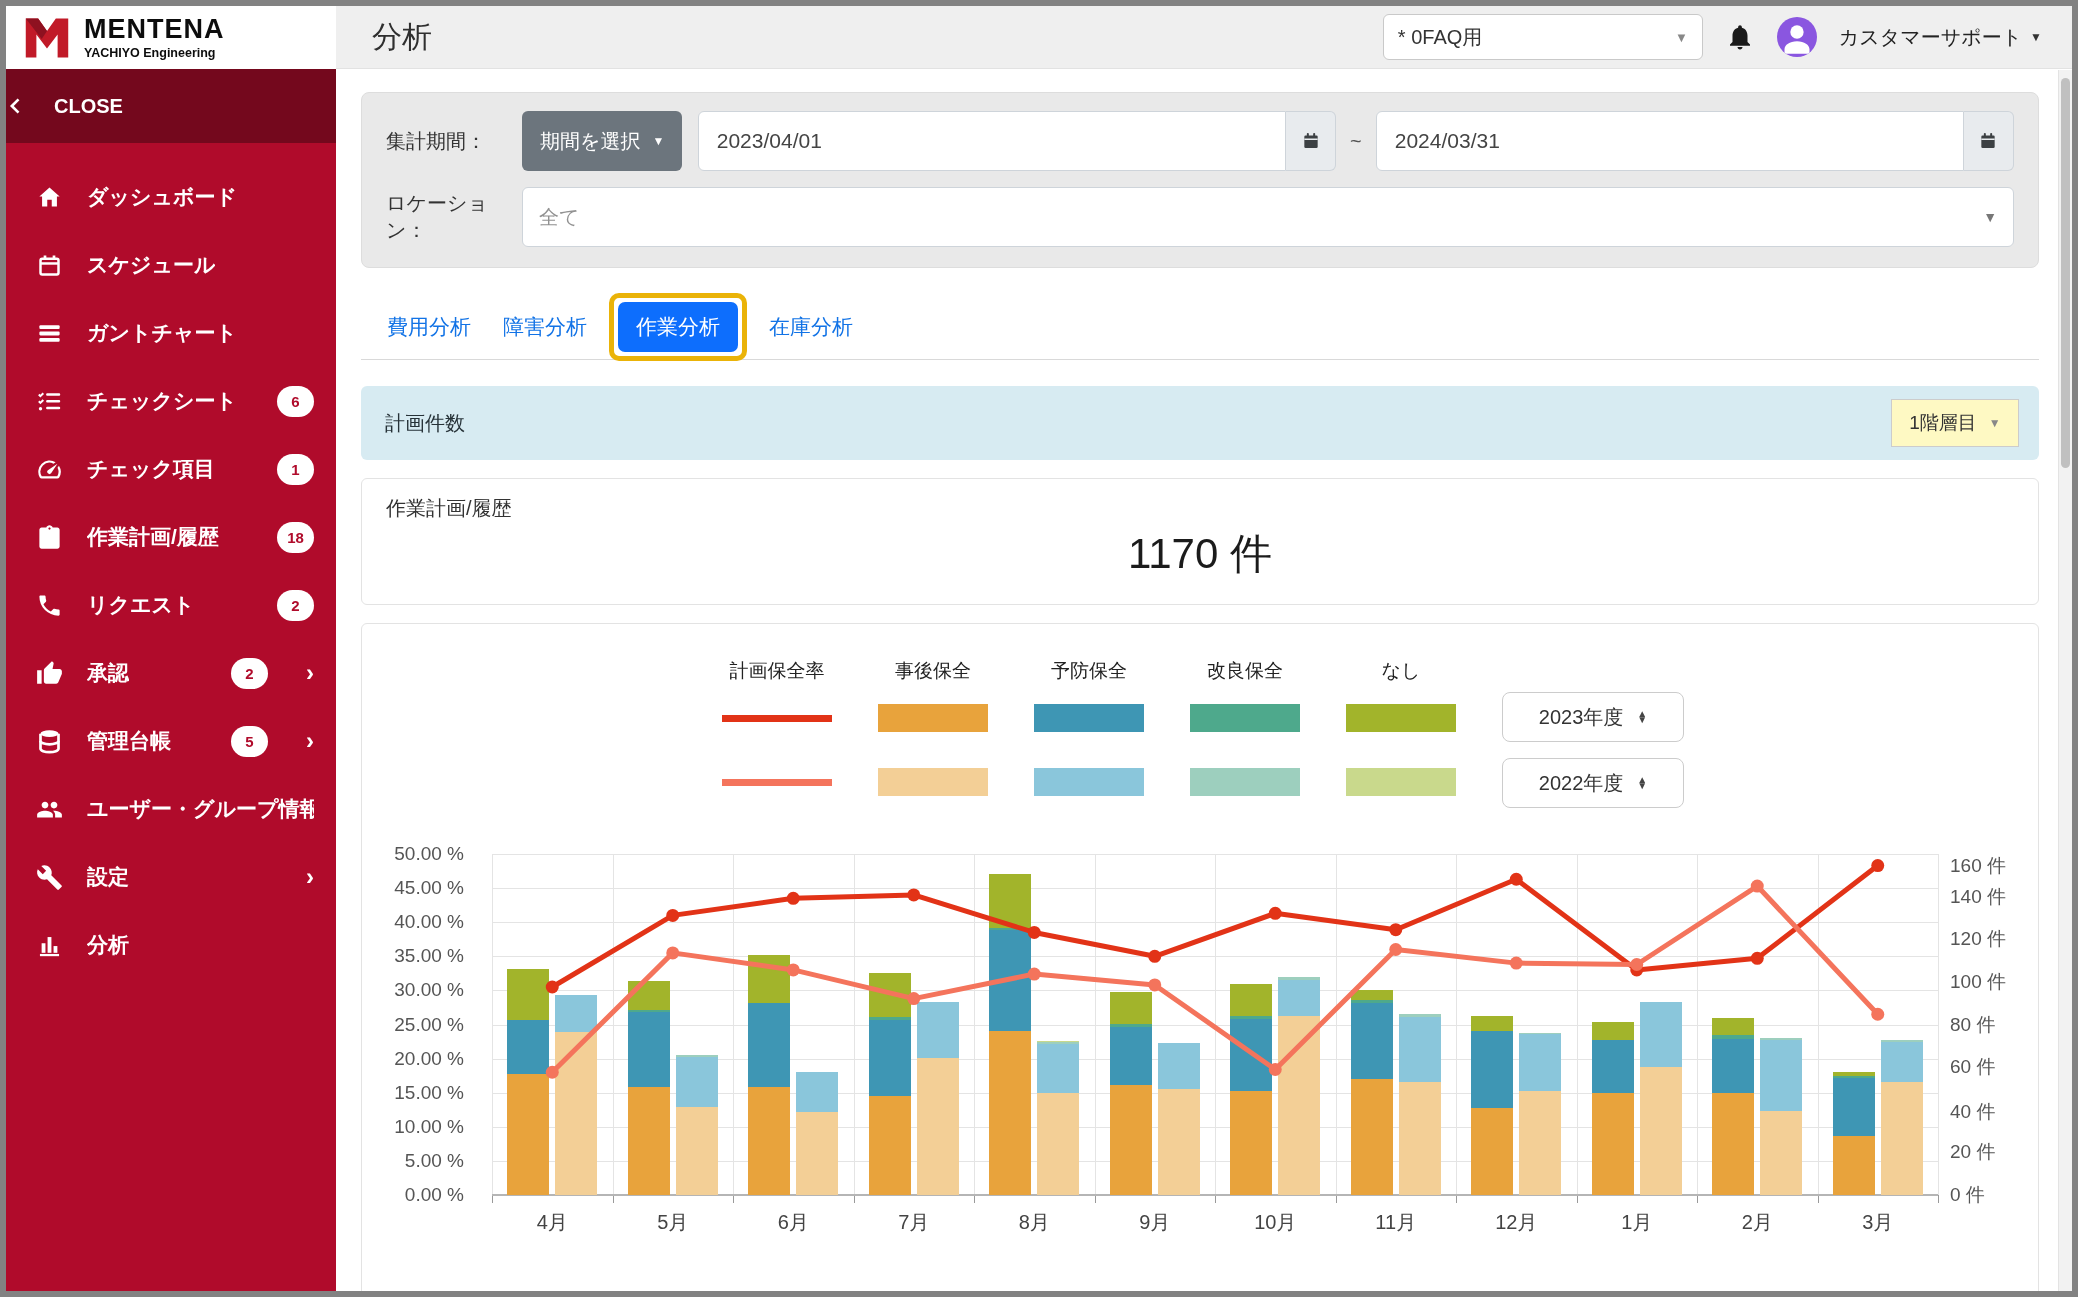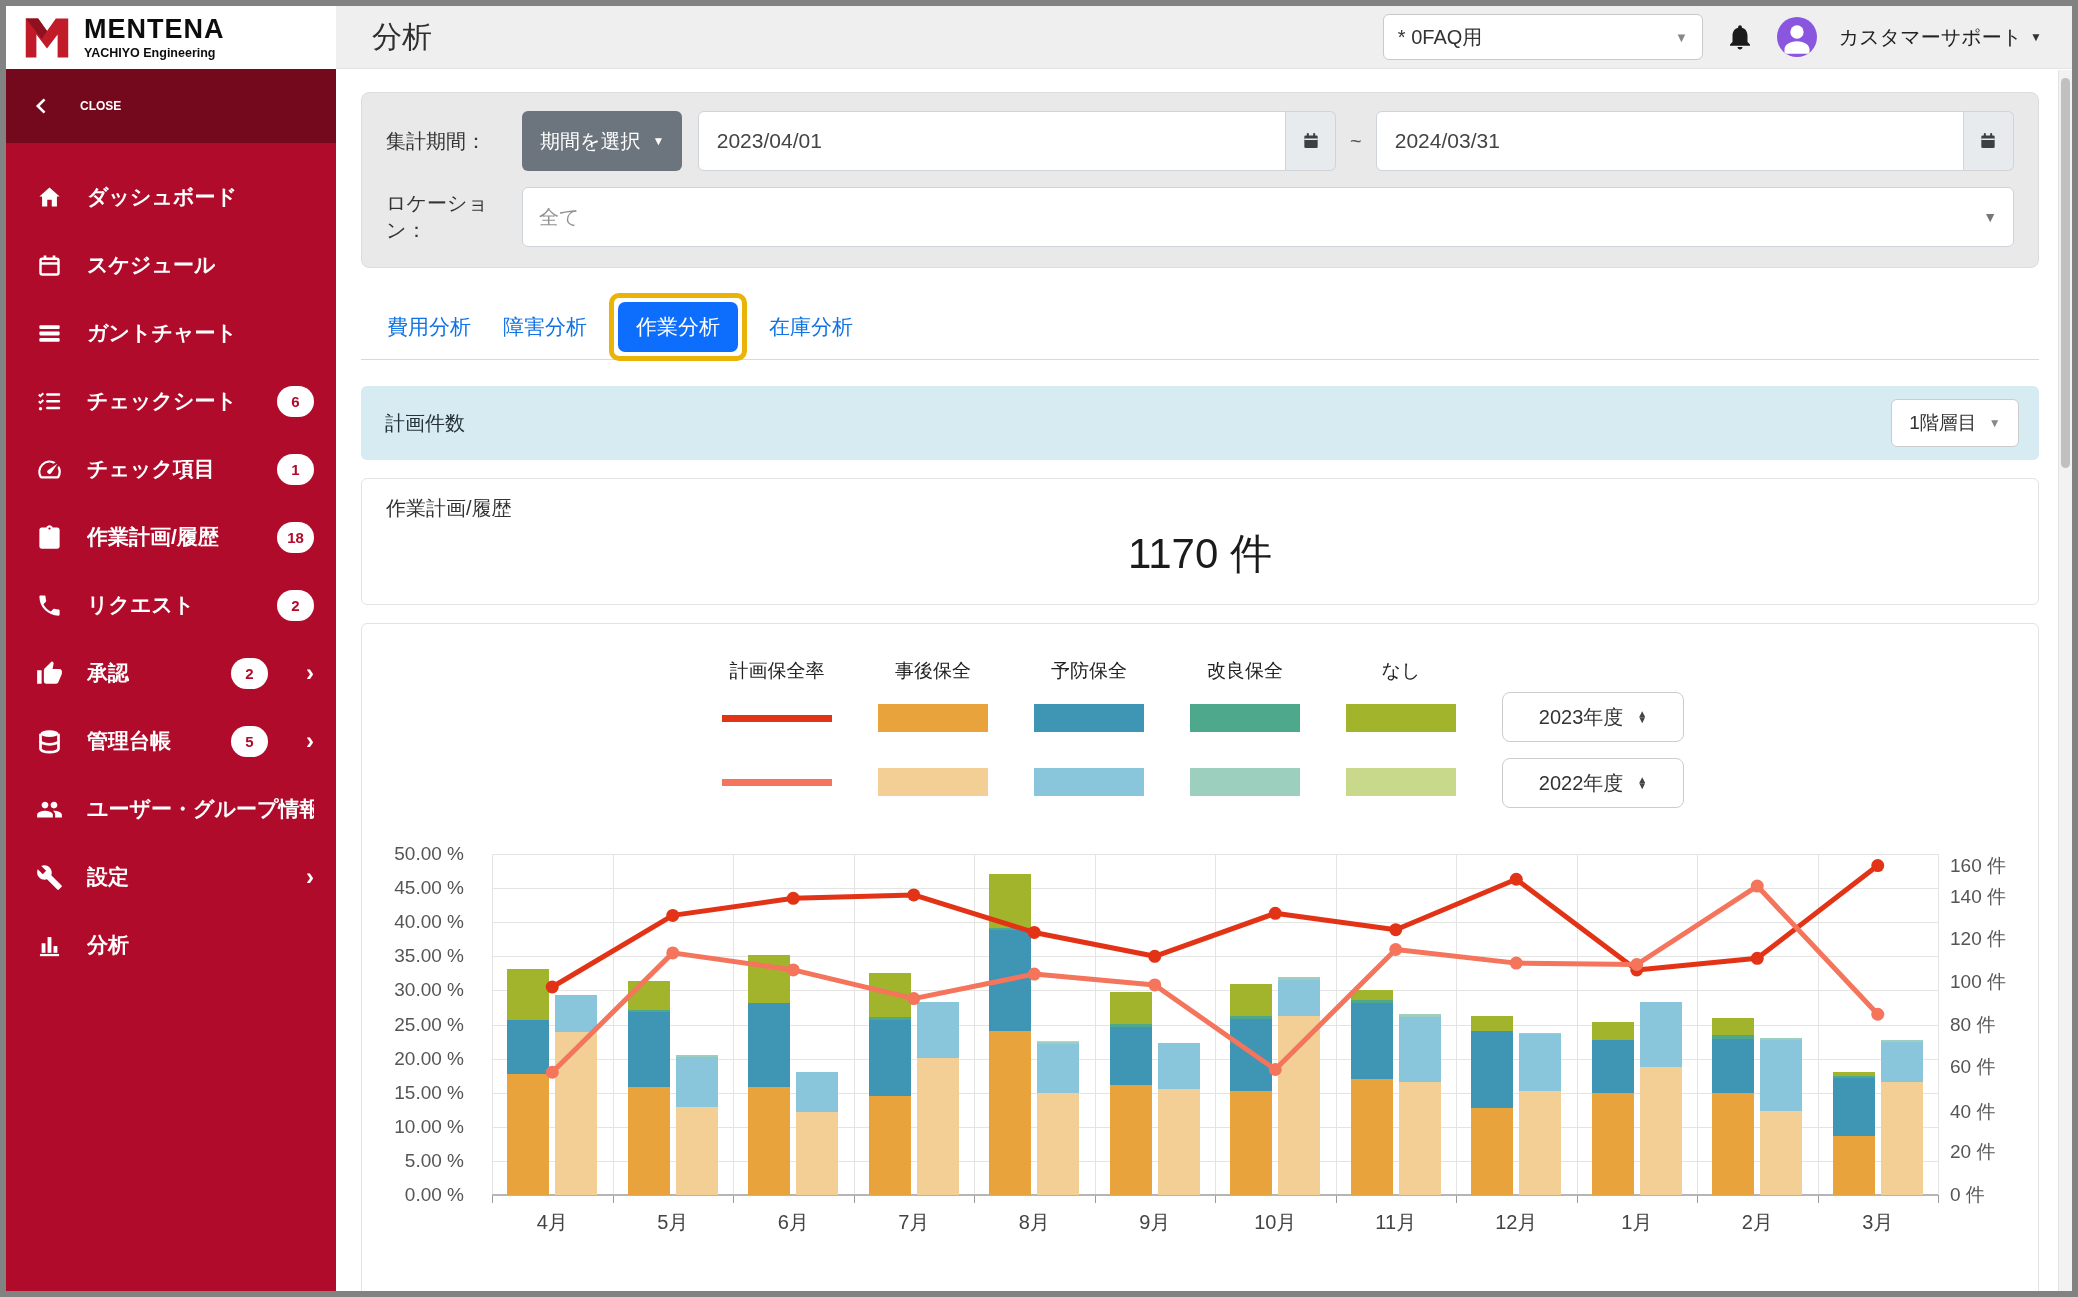--- a/index.html
+++ b/index.html
@@ -6,21 +6,21 @@
   body { font-family:"Liberation Sans","DejaVu Sans",sans-serif; background:#555; }
   .app { position:relative; width:2078px; height:1297px; background:#fff;
          border:6px solid #828282; overflow:hidden; }
 
   
   .sidebar { position:absolute; left:0; top:0; width:330px; height:100%; background:#b00b2b; }
   .logo-box { height:63px; background:#fff; display:flex; align-items:center; padding-left:16px; gap:12px; }
   .logo-text .brand { font-size:27px; font-weight:900; letter-spacing:1px; color:#0d0d0d; line-height:1; }
   .logo-text .sub { font-size:12.5px; font-weight:700; color:#0d0d0d; margin-top:3px; }
   .close-bar { height:74px; background:#74081d; display:flex; align-items:center; gap:28px;
-               padding-left:26px; color:#fff; font-size:12px; font-weight:700; cursor:pointer; }
+               color:#fff; font-size:20px; font-weight:700; cursor:pointer; }
   .nav { padding-top:20px; }
   .nav-item { height:68px; display:flex; align-items:center; gap:24px; padding:0 22px 0 30px;
               color:#fff; font-size:21px; font-weight:600; cursor:pointer; }
   .nav-item .nav-icon { width:27px; height:27px; flex:0 0 27px; display:flex; }
   .nav-item .lbl { white-space:nowrap; overflow:hidden; }
   .badge { margin-left:auto; background:#fff; color:#b00b2b; min-width:37px; height:31px;
            border-radius:16px; font-size:15px; font-weight:700; display:flex; align-items:center;
            justify-content:center; padding:0 8px; }
   .chev { color:#fff; font-size:24px; font-weight:700; margin-left:14px; }
   .chev.solo { margin-left:auto; }
@@ -62,21 +62,21 @@
   .tabs { display:flex; align-items:center; margin-top:26px; border-bottom:1px solid #d9d9d9;
           padding:0 0 0 10px; height:66px; }
   .tab { font-size:21px; color:#1273e6; padding:10px 16px; cursor:pointer; white-space:nowrap; }
   .tab-hl { border:5px solid #eab308; border-radius:10px; padding:4px; margin:0 6px; }
   .tab.active { background:#0d6efd; color:#fff; border-radius:7px; padding:11px 18px; }
 
   
   .banner { margin-top:26px; background:#d7ebf2; border-radius:6px; height:74px; display:flex;
             align-items:center; padding:0 20px 0 24px; }
   .banner-title { font-size:20px; color:#263238; }
-  .level-select { margin-left:auto; background:#ffffff; border:1px solid #ccc; border-radius:6px;
+  .level-select { margin-left:auto; background:#fef9c3; border:1px solid #ccc; border-radius:0;
                   height:48px; min-width:128px; display:flex; align-items:center; justify-content:center;
                   gap:12px; font-size:19px; color:#333; cursor:pointer; }
   .level-select .caret { color:#888; font-size:12px; }
 
   
   .card { background:#fff; border:1px solid #e3e3e3; border-radius:6px; }
   .summary-card { margin-top:18px; padding:16px 24px 22px; }
   .summary-title { font-size:20px; color:#333; }
   .summary-value { text-align:center; font-size:42px; color:#1b1b1b; margin-top:4px; }
 

